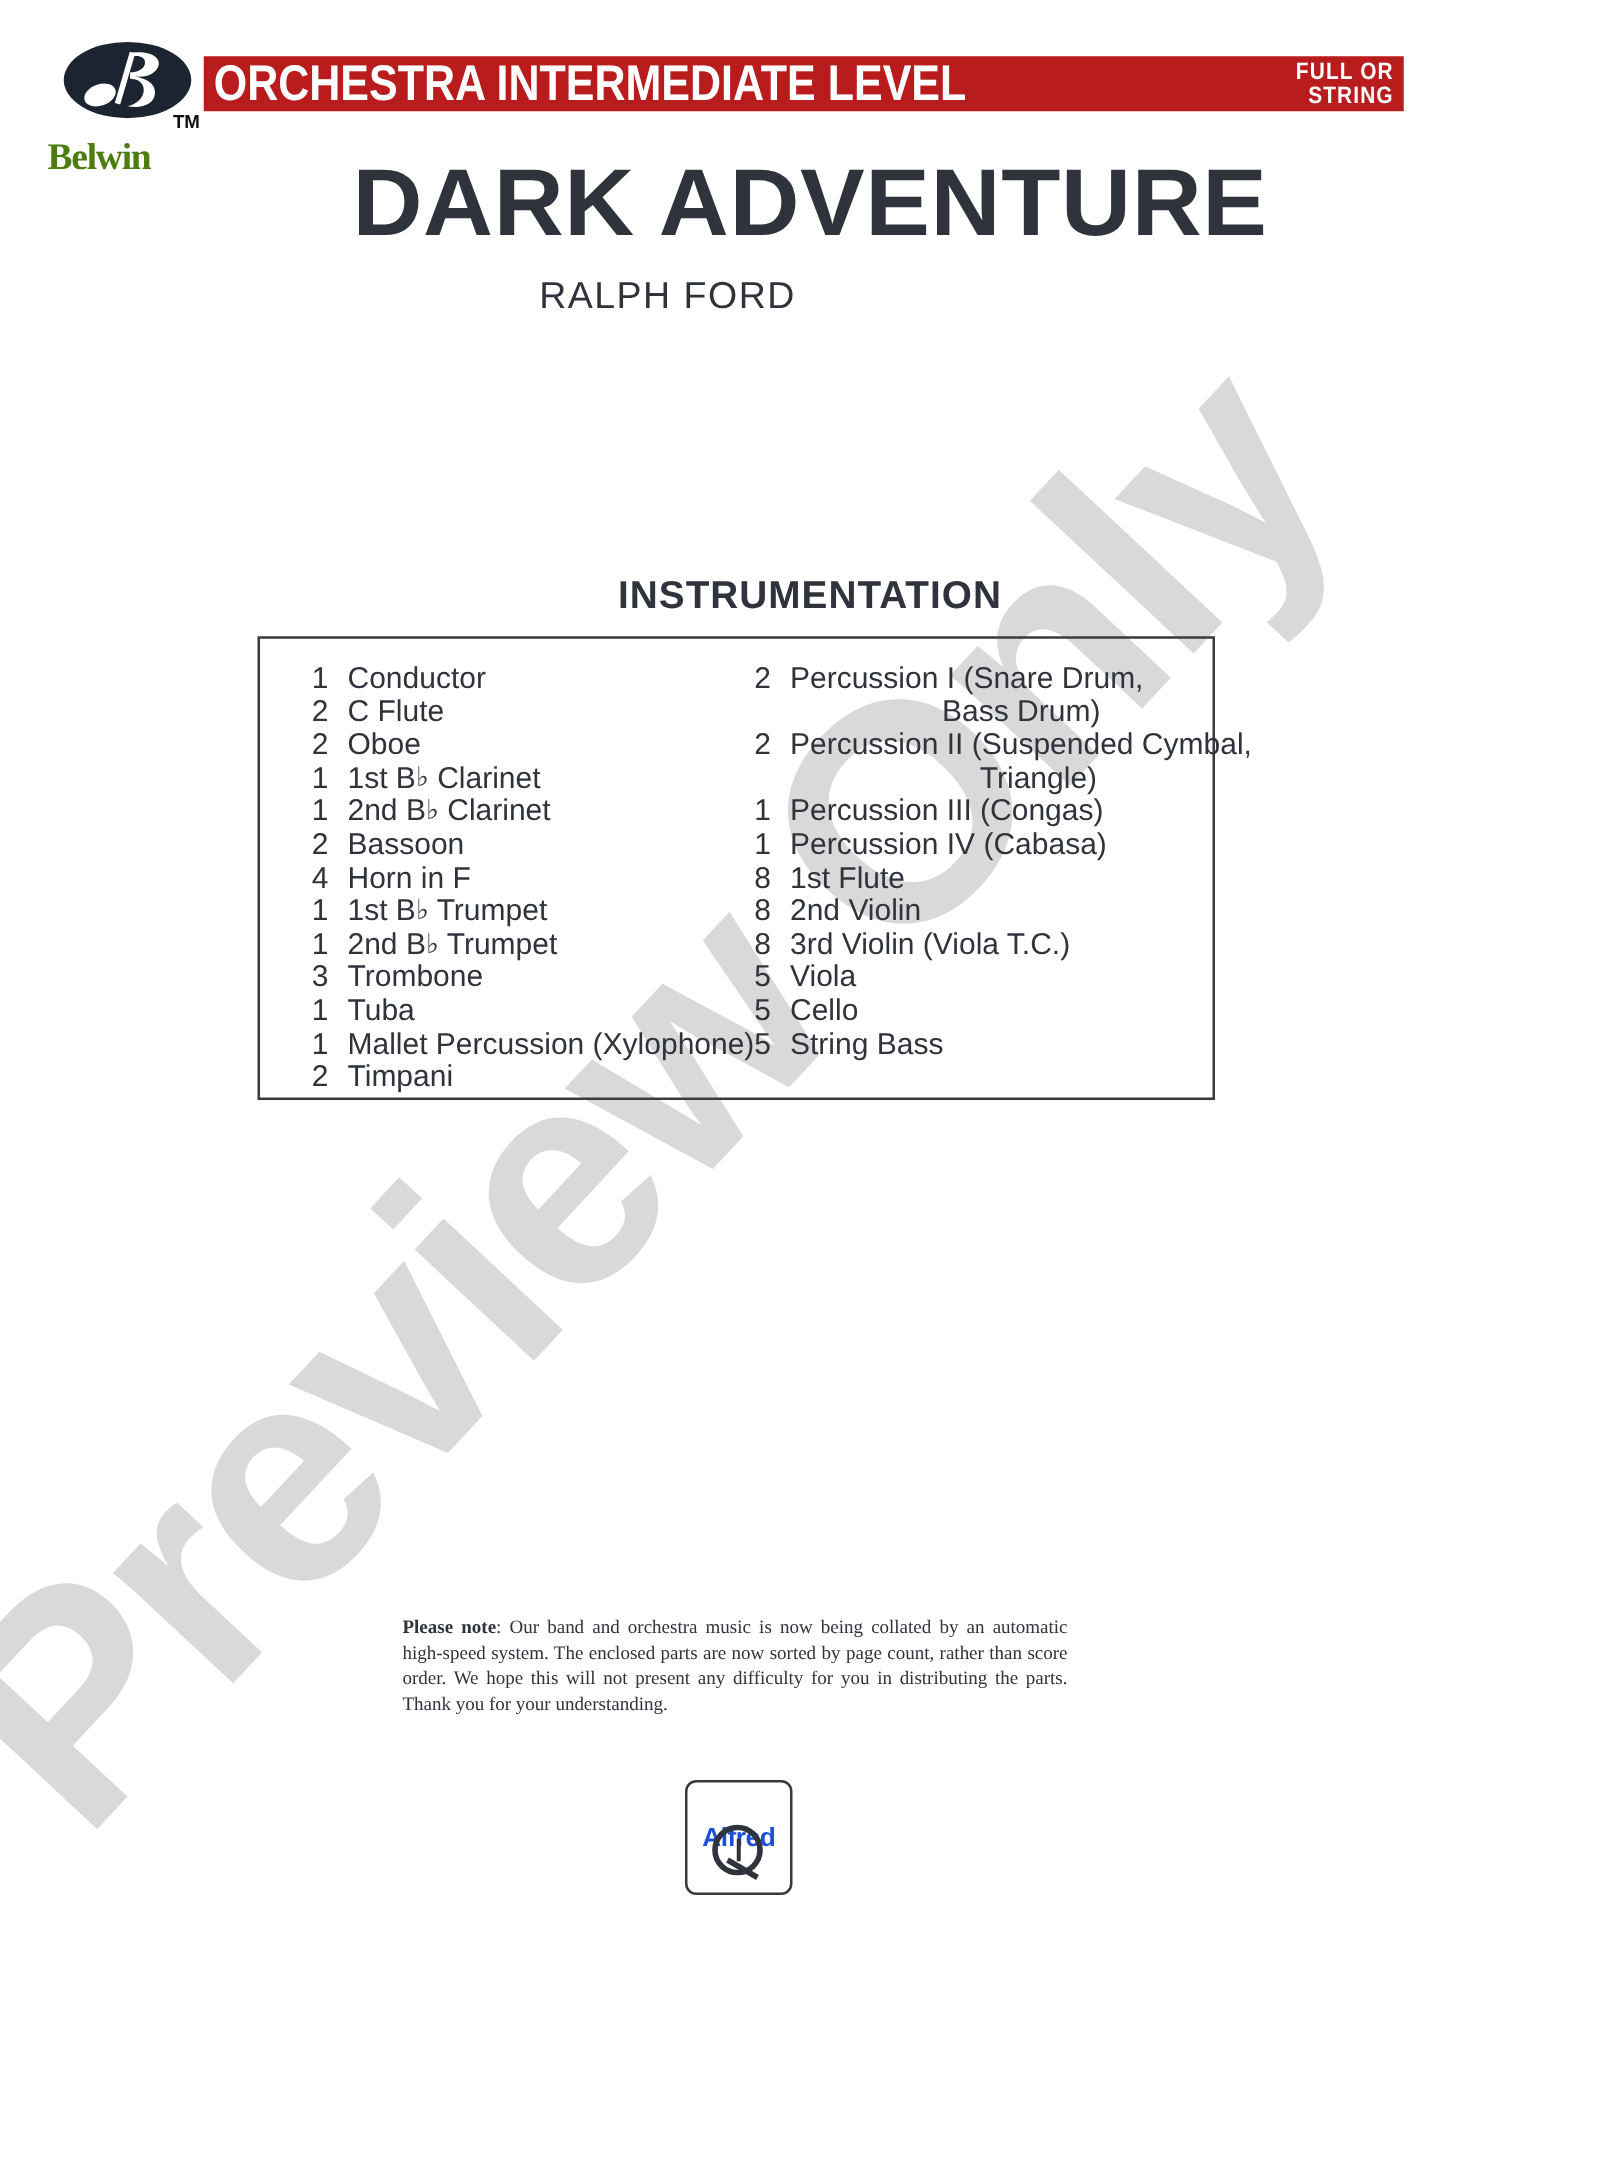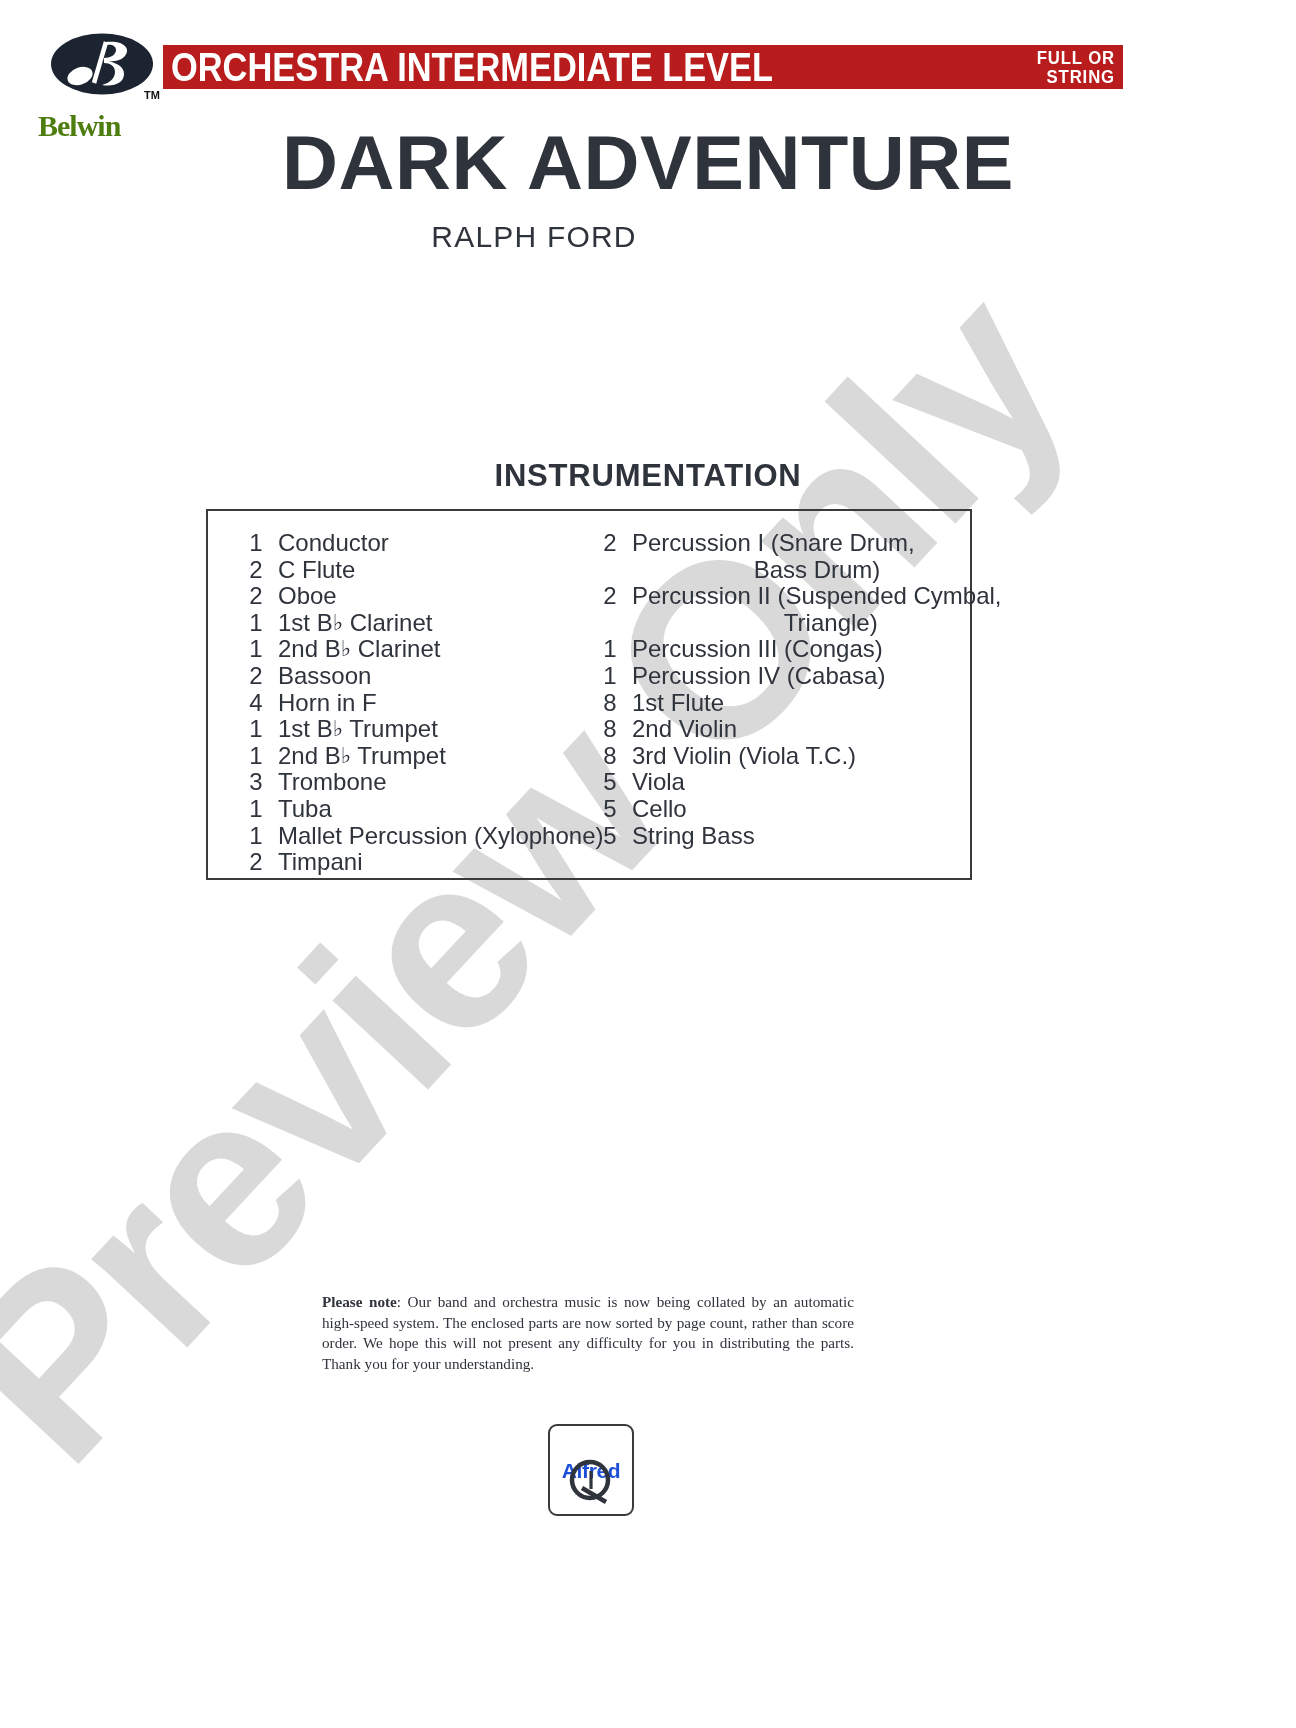--- a/index.html
+++ b/index.html
@@ -68,21 +68,21 @@
     top: 33px;
     width: 128px;
     height: 92px;
     z-index: 4;
   }
   .belwin-oval { position: absolute; left: 12px; top: 0; }
   .belwin-tm {
     position: absolute;
     right: 6px;
     top: 56px;
-    font-size: 11px;
+    font-size: 15px;
     font-weight: bold;
     color: #111;
     letter-spacing: 0;
   }
   .belwin-word {
     position: absolute;
     left: 0;
     top: 62px;
     font-family: "Liberation Serif", serif;
     font-weight: bold;

